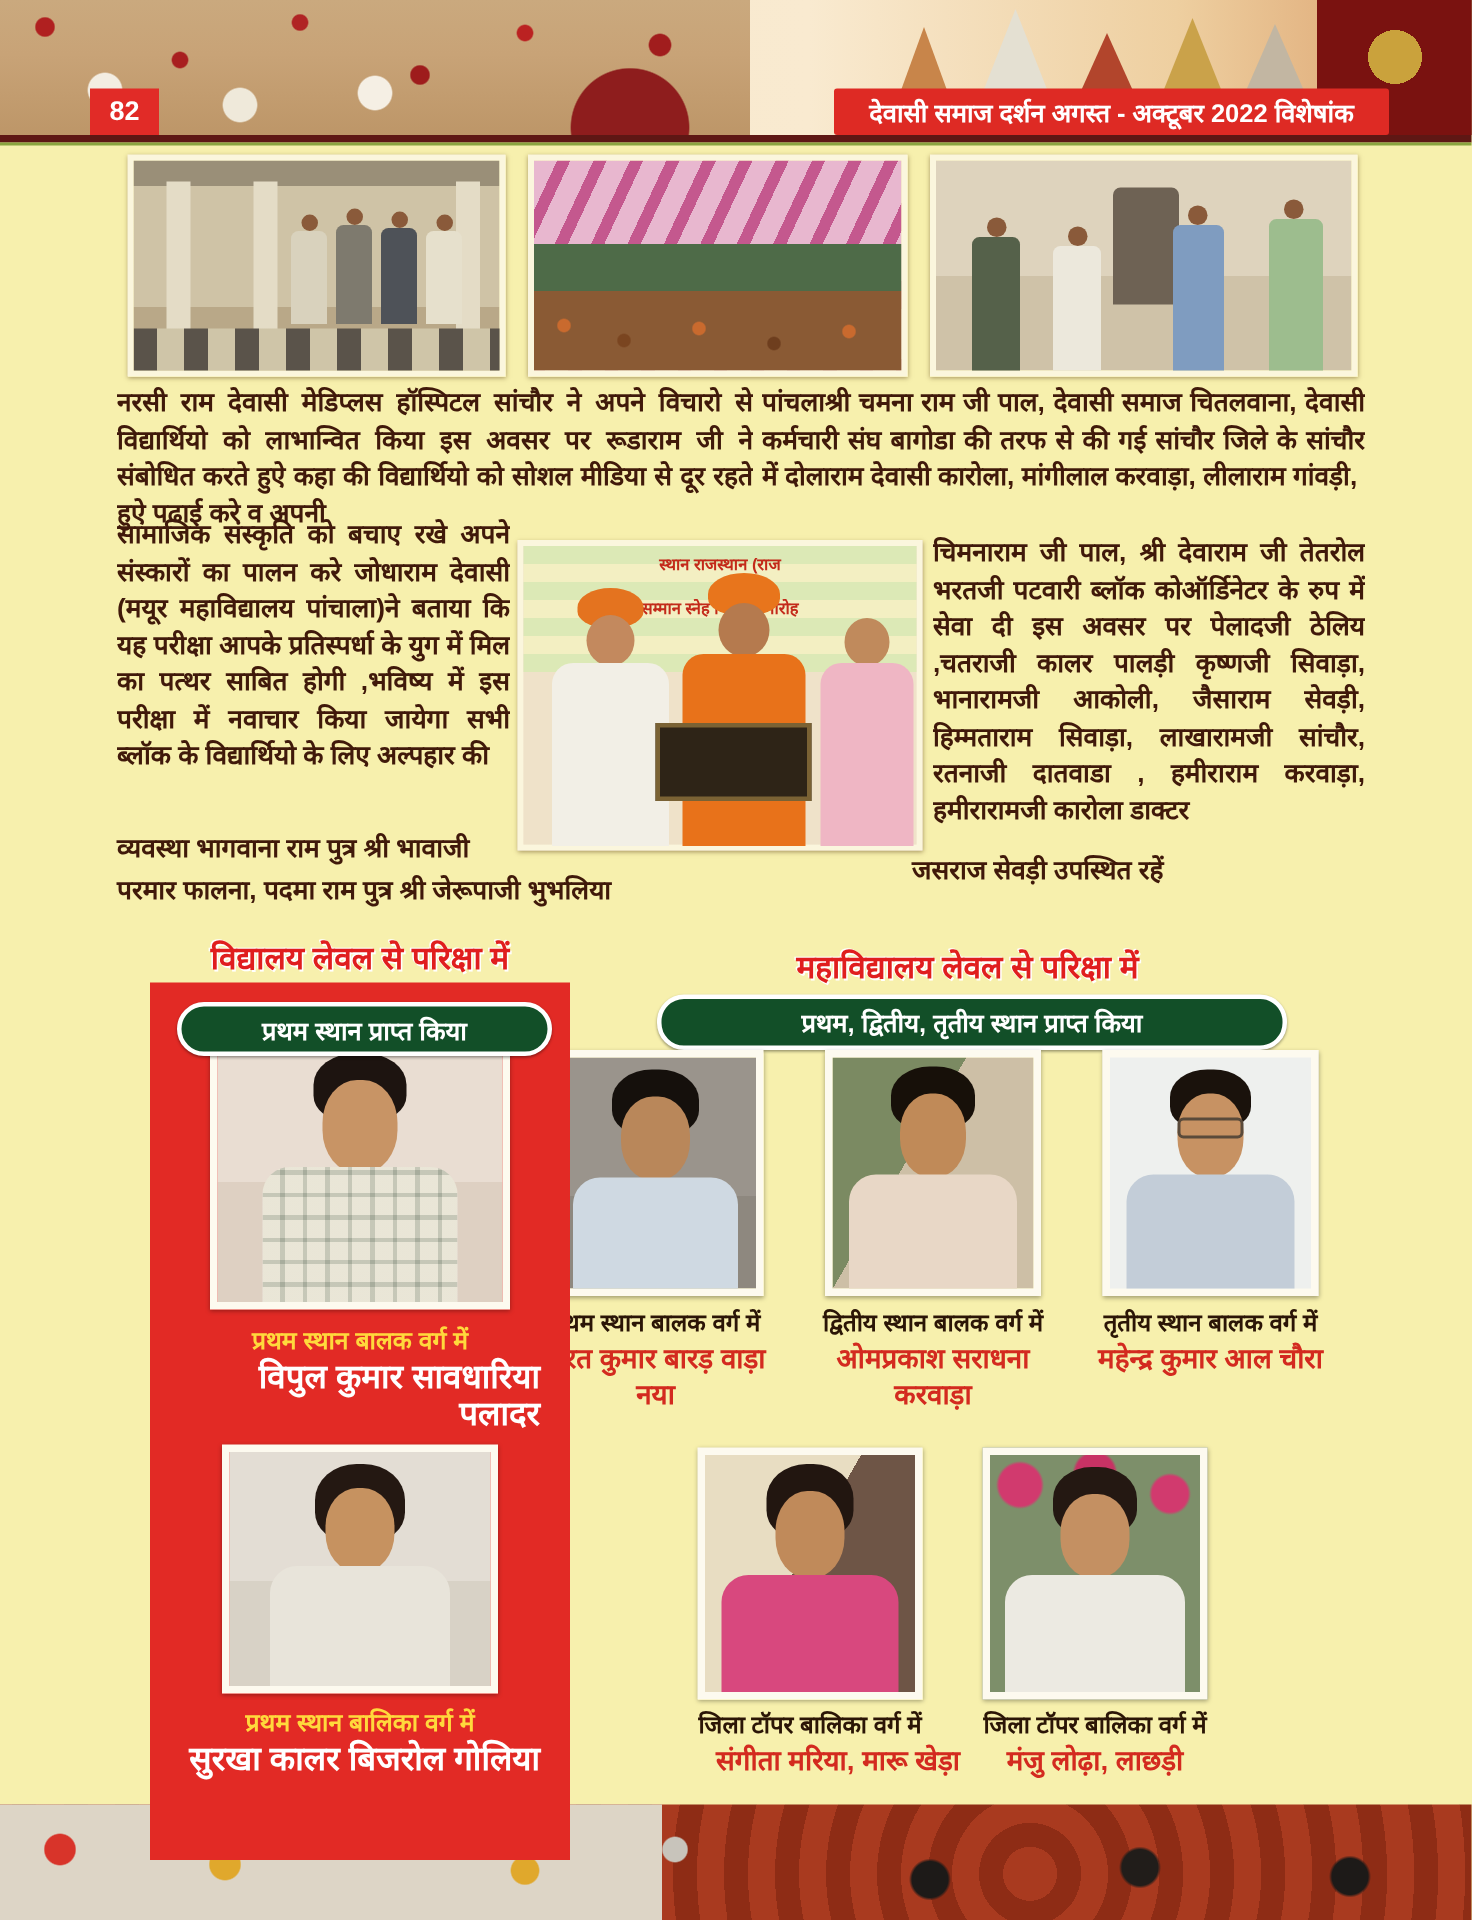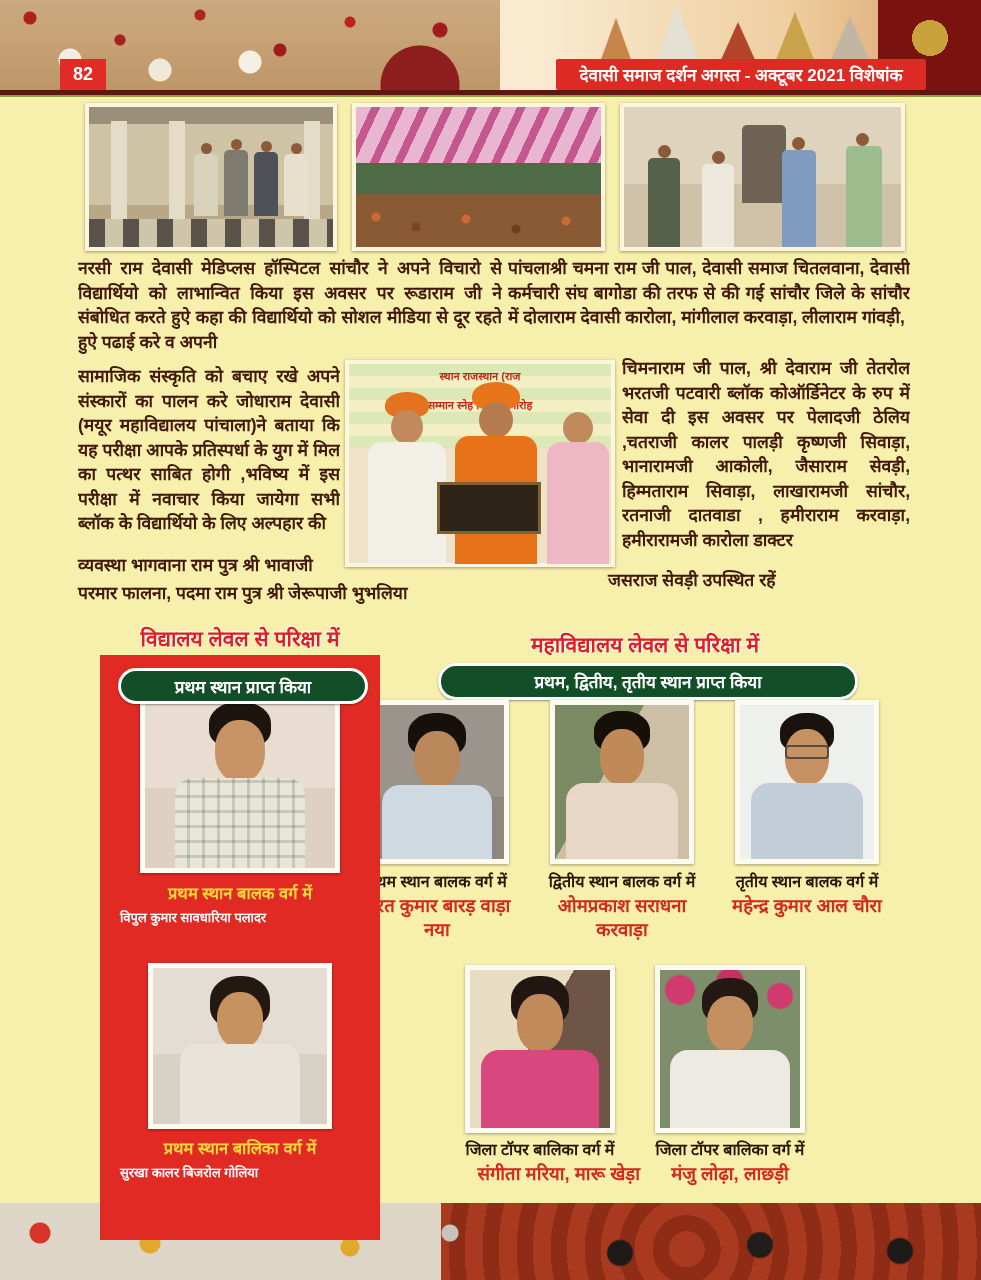--- a/index.html
+++ b/index.html
@@ -72,21 +72,21 @@
   
   .sec-title{color:#e01e1e;font-weight:bold;font-size:21px;text-align:center;
       text-shadow:1px 1px 0 #fff,-1px -1px 0 #fff;white-space:nowrap;}
   .pill{background:#124f28;border:3px solid #fff;border-radius:18px;color:#fff;
       font-weight:bold;font-size:17px;display:flex;align-items:center;justify-content:center;
       box-shadow:0 1px 2px rgba(0,0,0,.4);white-space:nowrap;}
 
   
   .red-col{left:100px;top:655px;width:280px;height:585px;background:#e22a25;z-index:2;}
   .cat-y{color:#ffd93c;font-weight:bold;font-size:16.5px;text-align:center;width:100%;}
-  .name-w{color:#fff;font-weight:bold;font-size:13px;line-height:25px;text-align:left;width:100%;}
+  .name-w{color:#fff;font-weight:bold;font-size:22px;line-height:25px;text-align:right;width:100%;}
   .stu-photo{position:absolute;background:#ccc;border:5px solid #fdfaef;box-sizing:border-box;
       box-shadow:0 1px 3px rgba(0,0,0,.35);overflow:hidden;}
 
   
   .cat-d{color:#2b1506;font-weight:bold;font-size:16px;text-align:center;}
   .name-r{color:#d32a1f;font-weight:bold;font-size:18.5px;line-height:24px;text-align:center;}
 
   
   .por{position:absolute;inset:0;}
   .por .hair{position:absolute;left:50%;transform:translateX(-50%);border-radius:46% 46% 38% 38%;}
@@ -117,21 +117,21 @@
     <div class="temple" style="left:95px;border-width:0 22px 56px 22px;border-bottom-color:#e4e0d2;"></div>
     <div class="temple" style="left:160px;border-width:0 18px 40px 18px;border-bottom-color:#b2452c;"></div>
     <div class="temple" style="left:215px;border-width:0 20px 50px 20px;border-bottom-color:#caa24a;"></div>
     <div class="temple" style="left:270px;border-width:0 20px 46px 20px;border-bottom-color:#c2b6a2;"></div>
   </div>
   <div class="abs deity-panel"></div>
   <div class="abs page-badge">
     <span>82</span>
   </div>
   <div class="abs title-banner">
-    <span>देवासी समाज दर्शन अगस्त - अक्टूबर 2021 विशेषांक</span>
+    <span>देवासी समाज दर्शन अगस्त - अक्टूबर 2022 विशेषांक</span>
   </div>
 </div>
 <div class="abs header-rule"></div>
 <div class="abs green-rule"></div>
 
 <div class="abs photo photo-school">
   <div class="pillar" style="left:22px;"></div>
   <div class="pillar" style="left:80px;"></div>
   <div class="pillar" style="left:215px;"></div>
   <div class="figh" style="left:112px;top:36px;width:11px;height:11px;"></div>
@@ -152,21 +152,21 @@
   <div class="figh" style="left:88px;top:44px;width:13px;height:13px;"></div>
   <div class="fig" style="left:78px;top:57px;width:32px;height:83px;background:#ece8dc;"></div>
   <div class="figh" style="left:168px;top:30px;width:13px;height:13px;"></div>
   <div class="fig" style="left:158px;top:43px;width:34px;height:97px;background:#7f9cc0;"></div>
   <div class="figh" style="left:232px;top:26px;width:13px;height:13px;"></div>
   <div class="fig" style="left:222px;top:39px;width:36px;height:101px;background:#9dbd8e;"></div>
 </div>
 
 <div class="abs artxt" style="left:78px;top:256px;width:424px;height:99px;overflow:hidden;">नरसी राम देवासी मेडिप्लस हॉस्पिटल सांचौर ने अपने विचारो से विद्यार्थियो को लाभान्वित किया इस अवसर पर रूडाराम जी ने संबोधित करते हुऐ कहा की विद्यार्थियो को सोशल मीडिया से दूर रहते हुऐ पढाई करे व अपनी</div>
 <div class="abs artxt" style="left:508px;top:256px;width:402px;height:99px;overflow:hidden;">पांचलाश्री चमना राम जी पाल, देवासी समाज चितलवाना, देवासी कर्मचारी संघ बागोडा की तरफ  से की गई सांचौर जिले के सांचौर में दोलाराम देवासी कारोला, मांगीलाल करवाड़ा, लीलाराम गांवड़ी,</div>
-<div class="abs artxt" style="left:78px;top:364px;width:262px;height:196px;overflow:hidden;">सामाजिक संस्कृति को बचाए रखे अपने संस्कारों का पालन करे जोधाराम देवासी (मयूर महाविद्यालय पांचाला)ने बताया कि यह परीक्षा आपके प्रतिस्पर्धा के युग में मिल का पत्थर साबित होगी ,भविष्य में इस परीक्षा में नवाचार किया जायेगा सभी ब्लॉक के विद्यार्थियो के लिए अल्पहार की</div>
+<div class="abs artxt" style="left:78px;top:344px;width:262px;height:196px;overflow:hidden;">सामाजिक संस्कृति को बचाए रखे अपने संस्कारों का पालन करे जोधाराम देवासी (मयूर महाविद्यालय पांचाला)ने बताया कि यह परीक्षा आपके प्रतिस्पर्धा के युग में मिल का पत्थर साबित होगी ,भविष्य में इस परीक्षा में नवाचार किया जायेगा सभी ब्लॉक के विद्यार्थियो के लिए अल्पहार की</div>
 <div class="abs artxt" style="left:622px;top:356px;width:288px;height:221px;overflow:hidden;">चिमनाराम जी पाल, श्री देवाराम जी तेतरोल भरतजी पटवारी ब्लॉक कोऑर्डिनेटर के रुप में सेवा दी इस अवसर पर पेलादजी ठेलिय ,चतराजी कालर पालड़ी कृष्णजी सिवाड़ा, भानारामजी आकोली, जैसाराम सेवड़ी, हिम्मताराम सिवाड़ा, लाखारामजी सांचौर, रतनाजी दातवाडा , हमीराराम करवाड़ा, हमीरारामजी कारोला डाक्टर</div>
 <div class="abs artxt" style="left:78px;top:553px;width:330px;white-space:nowrap;">व्यवस्था भागवाना राम पुत्र श्री भावाजी</div>
 <div class="abs artxt" style="left:78px;top:581px;width:440px;white-space:nowrap;">परमार फालना, पदमा राम पुत्र श्री जेरूपाजी भुभलिया</div>
 <div class="abs artxt" style="left:608px;top:568px;width:300px;white-space:nowrap;">जसराज सेवड़ी उपस्थित रहें</div>
 
 <div class="abs photo photo-ceremony">
   <div class="cer-banner">
     <div style="margin-top:4px;">स्थान राजस्थान (राज</div>
     <div style="margin-top:14px;">सम्मान स्नेह मिलन समारोह</div>
   </div>

